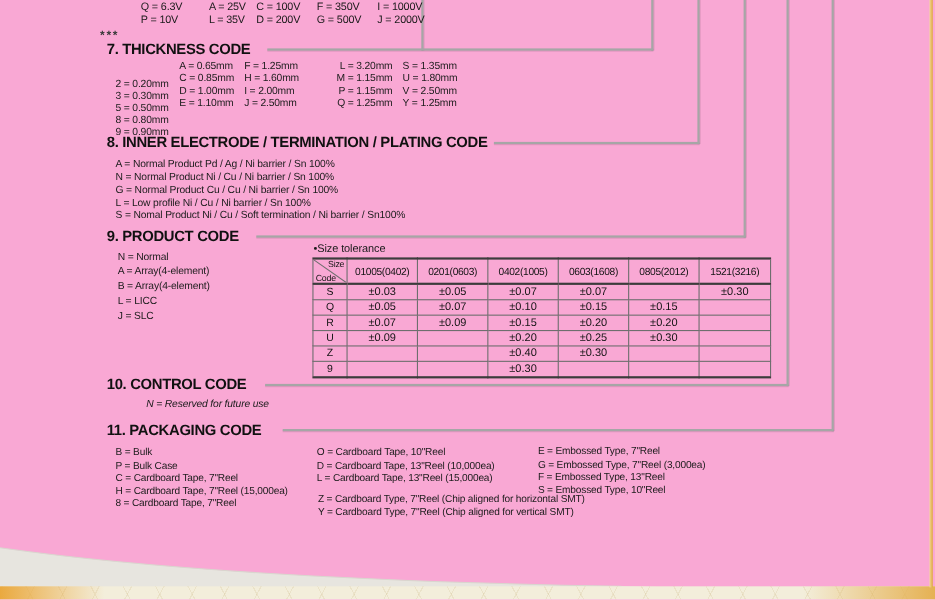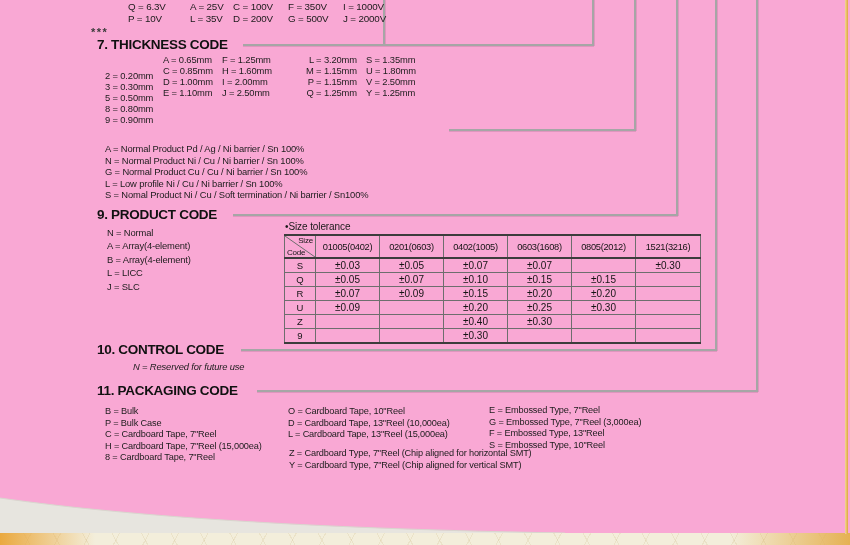--- a/index.html
+++ b/index.html
@@ -144,20 +144,21 @@
     <span>P = 1.15mm</span>
     <span>Q = 1.25mm</span>
   </div>
   <div class="abs vlist code-text" style="left:366px;top:55px;line-height:10.9px;">
     <span>S = 1.35mm</span>
     <span>U = 1.80mm</span>
     <span>V = 2.50mm</span>
     <span>Y = 1.25mm</span>
   </div>
 
+  <div class="sec-title" style="left:97px;top:122px;">8. INNER ELECTRODE / TERMINATION / PLATING CODE</div>
   <div class="abs vlist code-text" style="left:105px;top:143px;line-height:11.6px;">
     <span>A = Normal Product Pd / Ag / Ni barrier / Sn 100%</span>
     <span>N = Normal Product Ni / Cu / Ni barrier / Sn 100%</span>
     <span>G = Normal Product Cu / Cu / Ni barrier / Sn 100%</span>
     <span>L = Low profile Ni / Cu / Ni barrier / Sn 100%</span>
     <span>S = Nomal Product Ni / Cu / Soft termination / Ni barrier / Sn100%</span>
   </div>
 
   <div class="sec-title" style="left:97px;top:207px;">9. PRODUCT CODE</div>
   <div class="abs vlist code-text" style="left:107px;top:226px;line-height:13.4px;">

